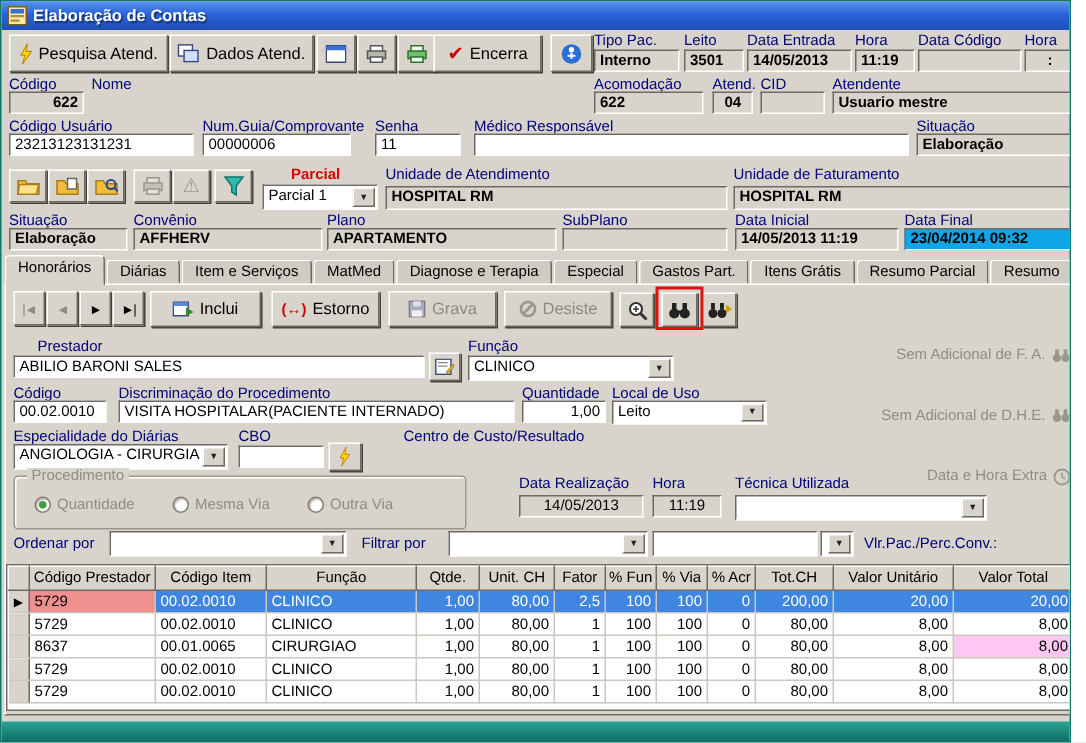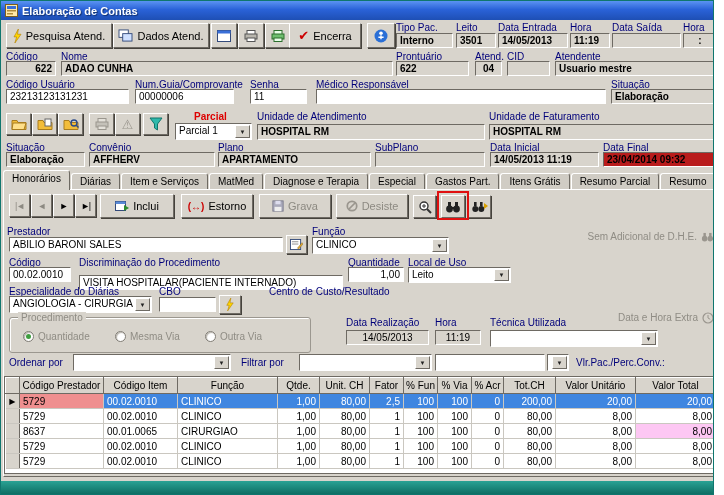--- a/index.html
+++ b/index.html
@@ -5,21 +5,21 @@
   *{margin:0;padding:0;box-sizing:border-box}
   html,body{width:724px;height:495px}
   body{font-family:"Liberation Sans","DejaVu Sans",sans-serif;background:#fff}
   .win{position:relative;width:714px;height:495px;border:1px solid #0f766e;background:#d8d4cc;overflow:hidden}
   .titlebar{position:absolute;left:0;top:0;right:0;height:19px;background:linear-gradient(180deg,#5a93f2 0%,#2a62d8 45%,#1e4fb4 100%);display:flex;align-items:center;gap:4px;padding:0 4px;color:#fff;font-size:11px;font-weight:bold;text-shadow:1px 1px 1px #10306e}
   .lb{position:absolute;font-size:10px;color:#00007a;white-space:nowrap;line-height:10px}
   .lb.red{color:#dd0000;font-weight:bold}
   .fld{position:absolute;height:15px;background:#fff;border:1px solid;border-color:#6e6a63 #ffffff #ffffff #6e6a63;font-size:10px;line-height:12px;padding:1px 3px;white-space:nowrap;overflow:hidden;color:#000}
   .fld.ro{background:#d8d4cc;font-weight:bold}
   .fld.nb{font-weight:normal}
-  .fld.ylw{background:#b91c1c;font-weight:bold}
+  .fld.ylw{background:#0ea5e9;font-weight:bold}
   .fld.tr{text-align:right}
   .fld.tc{text-align:center}
   .combo{padding-right:17px}
   .caret{position:absolute;top:1px;right:1px;bottom:1px;width:15px;background:#d8d4cc;border:1px solid;border-color:#ffffff #6e6a63 #6e6a63 #ffffff;display:flex;align-items:center;justify-content:center;font-size:6px;color:#222}
   .btn{position:absolute;display:flex;align-items:center;justify-content:center;gap:4px;background:#d8d4cc;border:1px solid;border-color:#ffffff #6e6a63 #6e6a63 #ffffff;box-shadow:1px 1px 0 #45423c;font-size:11px;color:#000;white-space:nowrap;cursor:default;user-select:none}
   .btn.dis{color:#8d8a82}
   .ic svg{display:block}
   .navbtn{font-size:9px;letter-spacing:-1px}
   .tabstrip{position:absolute;left:2px;top:169px;height:20px;display:flex;align-items:flex-end}
   .tab{height:17px;padding:2px 8px 0;font-size:10px;background:#d0ccc4;border:1px solid #6e6a63;border-bottom:none;border-top-color:#fff;border-left-color:#fff;border-radius:3px 3px 0 0;margin-right:1px;white-space:nowrap}
@@ -115,30 +115,29 @@
   </div>
 
   <span class="lb" style="left:395px;top:22px">Tipo Pac.</span>
   <div class="fld ro" style="left:395px;top:32px;width:57px">Interno</div>
   <span class="lb" style="left:455px;top:22px">Leito</span>
   <div class="fld ro" style="left:455px;top:32px;width:40px">3501</div>
   <span class="lb" style="left:497px;top:22px">Data Entrada</span>
   <div class="fld ro" style="left:497px;top:32px;width:70px">14/05/2013</div>
   <span class="lb" style="left:569px;top:22px">Hora</span>
   <div class="fld ro" style="left:569px;top:32px;width:40px">11:19</div>
-  <span class="lb" style="left:611px;top:22px">Data Saída</span>
+  <span class="lb" style="left:611px;top:22px">Data Código</span>
   <div class="fld ro" style="left:611px;top:32px;width:69px"></div>
   <span class="lb" style="left:682px;top:22px">Hora</span>
   <div class="fld ro tc" style="left:682px;top:32px;width:34px">:</div>
 
   <span class="lb" style="left:5px;top:51px">Código</span>
   <div class="fld ro tr" style="left:5px;top:60px;width:50px">622</div>
   <span class="lb" style="left:60px;top:51px">Nome</span>
-  <div class="fld ro" style="left:60px;top:60px;width:332px">ADAO CUNHA</div>
-  <span class="lb" style="left:395px;top:51px">Prontuário</span>
+  <span class="lb" style="left:395px;top:51px">Acomodação</span>
   <div class="fld ro" style="left:395px;top:60px;width:73px">622</div>
   <span class="lb" style="left:474px;top:51px">Atend.</span>
   <div class="fld ro tc" style="left:474px;top:60px;width:27px">04</div>
   <span class="lb" style="left:506px;top:51px">CID</span>
   <div class="fld ro" style="left:506px;top:60px;width:43px"></div>
   <span class="lb" style="left:554px;top:51px">Atendente</span>
   <div class="fld ro" style="left:554px;top:60px;width:162px">Usuario mestre</div>
 
   <span class="lb" style="left:5px;top:79px">Código Usuário</span>
   <div class="fld" style="left:5px;top:88px;width:123px">23213123131231</div>
@@ -299,39 +298,50 @@
           <rect x="2" y="1" width="2.6" height="4" fill="#222"></rect>
           <rect x="8" y="1" width="2.6" height="4" fill="#222"></rect>
           <circle cx="3.3" cy="8" r="3" fill="#222"></circle>
           <circle cx="9.3" cy="8" r="3" fill="#222"></circle>
           <polygon points="12,2 16,5 12,8" fill="#d8a000"></polygon>
         </svg>
       </span>
   </div>
   <div class="redbox"></div>
 
-  <span class="lb" style="left:6px;top:226px">Prestador</span>
+  <span class="lb" style="left:24px;top:226px">Prestador</span>
   <div class="fld" style="left:8px;top:236px;width:274px">ABILIO BARONI SALES</div>
   <div class="btn" style="left:285px;top:234px;width:21px;height:19px">
     <span class="ic">
         <svg width="13" height="11" viewBox="0 0 14 12">
           <rect x="0.5" y="0.5" width="11" height="11" fill="#fff" stroke="#334a7a"></rect>
           <line x1="2" y1="3" x2="9" y2="3" stroke="#888"></line>
           <line x1="2" y1="5.5" x2="9" y2="5.5" stroke="#888"></line>
           <polygon points="8,10 13,4 14,5.5 9.5,11" fill="#e0a82e" stroke="#8a6414" stroke-width="0.5"></polygon>
         </svg>
       </span>
   </div>
   <span class="lb" style="left:311px;top:226px">Função</span>
   <div class="fld combo nb" style="left:311px;top:236px;width:137px;height:17px">
     <span>CLINICO</span>
     <span class="caret">▼</span>
   </div>
 
   <div class="sidepanel">
+    <div class="sideitem">
+      <span>Sem Adicional de F. A.</span>
+      <span class="ic">
+          <svg width="13" height="10" viewBox="0 0 16 12">
+            <rect x="3" y="1" width="3" height="4" fill="#9a968e"></rect>
+            <rect x="10" y="1" width="3" height="4" fill="#9a968e"></rect>
+            <circle cx="4.5" cy="8" r="3.4" fill="#9a968e"></circle>
+            <circle cx="11.5" cy="8" r="3.4" fill="#9a968e"></circle>
+          </svg>
+        </span>
+    </div>
     <div class="sideitem">
       <span>Sem Adicional de D.H.E.</span>
       <span class="ic">
           <svg width="13" height="10" viewBox="0 0 16 12">
             <rect x="3" y="1" width="3" height="4" fill="#9a968e"></rect>
             <rect x="10" y="1" width="3" height="4" fill="#9a968e"></rect>
             <circle cx="4.5" cy="8" r="3.4" fill="#9a968e"></circle>
             <circle cx="11.5" cy="8" r="3.4" fill="#9a968e"></circle>
           </svg>
         </span>
@@ -343,21 +353,21 @@
             <circle cx="6" cy="6" r="5" fill="none" stroke="#9a968e" stroke-width="1.2"></circle>
             <path d="M6 3 v3 l2.2 1.3" stroke="#9a968e" fill="none"></path>
           </svg>
         </span>
     </div>
   </div>
 
   <span class="lb" style="left:8px;top:257px">Código</span>
   <div class="fld" style="left:8px;top:266px;width:62px">00.02.0010</div>
   <span class="lb" style="left:78px;top:257px">Discriminação do Procedimento</span>
-  <div class="fld" style="left:78px;top:274px;width:264px">VISITA HOSPITALAR(PACIENTE INTERNADO)</div>
+  <div class="fld" style="left:78px;top:266px;width:264px">VISITA HOSPITALAR(PACIENTE INTERNADO)</div>
   <span class="lb" style="left:347px;top:257px">Quantidade</span>
   <div class="fld tr" style="left:347px;top:266px;width:56px">1,00</div>
   <span class="lb" style="left:407px;top:257px">Local de Uso</span>
   <div class="fld combo nb" style="left:407px;top:266px;width:103px;height:16px">
     <span>Leito</span>
     <span class="caret">▼</span>
   </div>
 
   <span class="lb" style="left:8px;top:286px">Especialidade do Diárias</span>
   <div class="fld combo nb" style="left:8px;top:295px;width:143px;height:17px">

